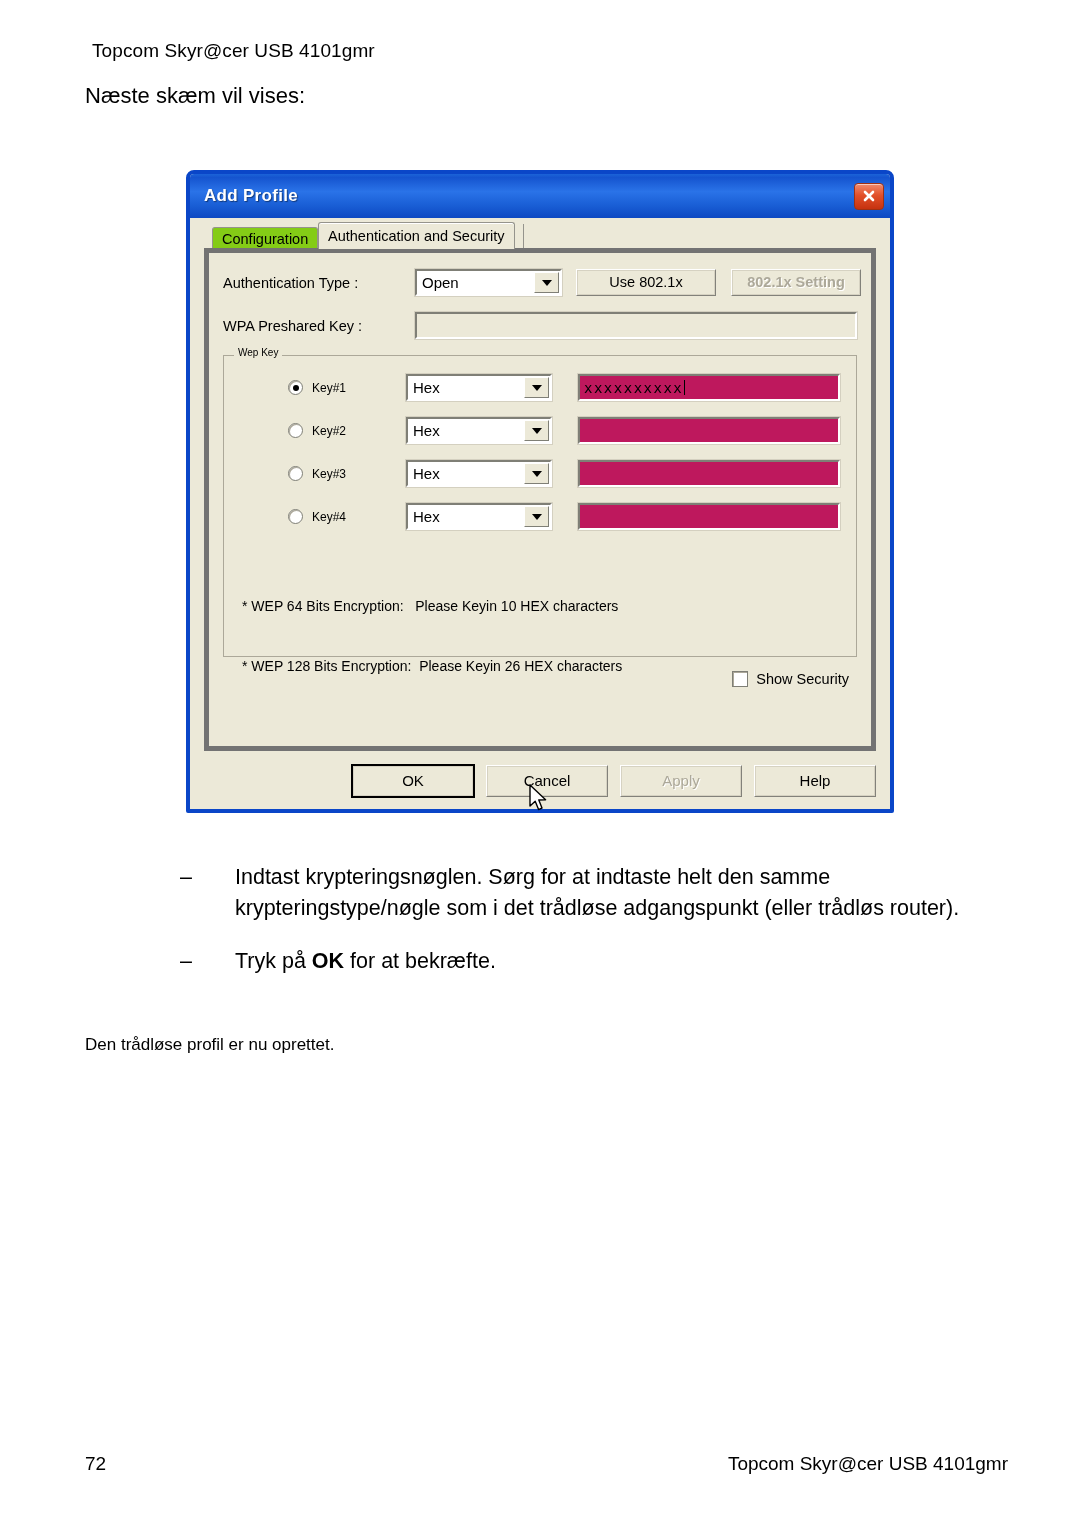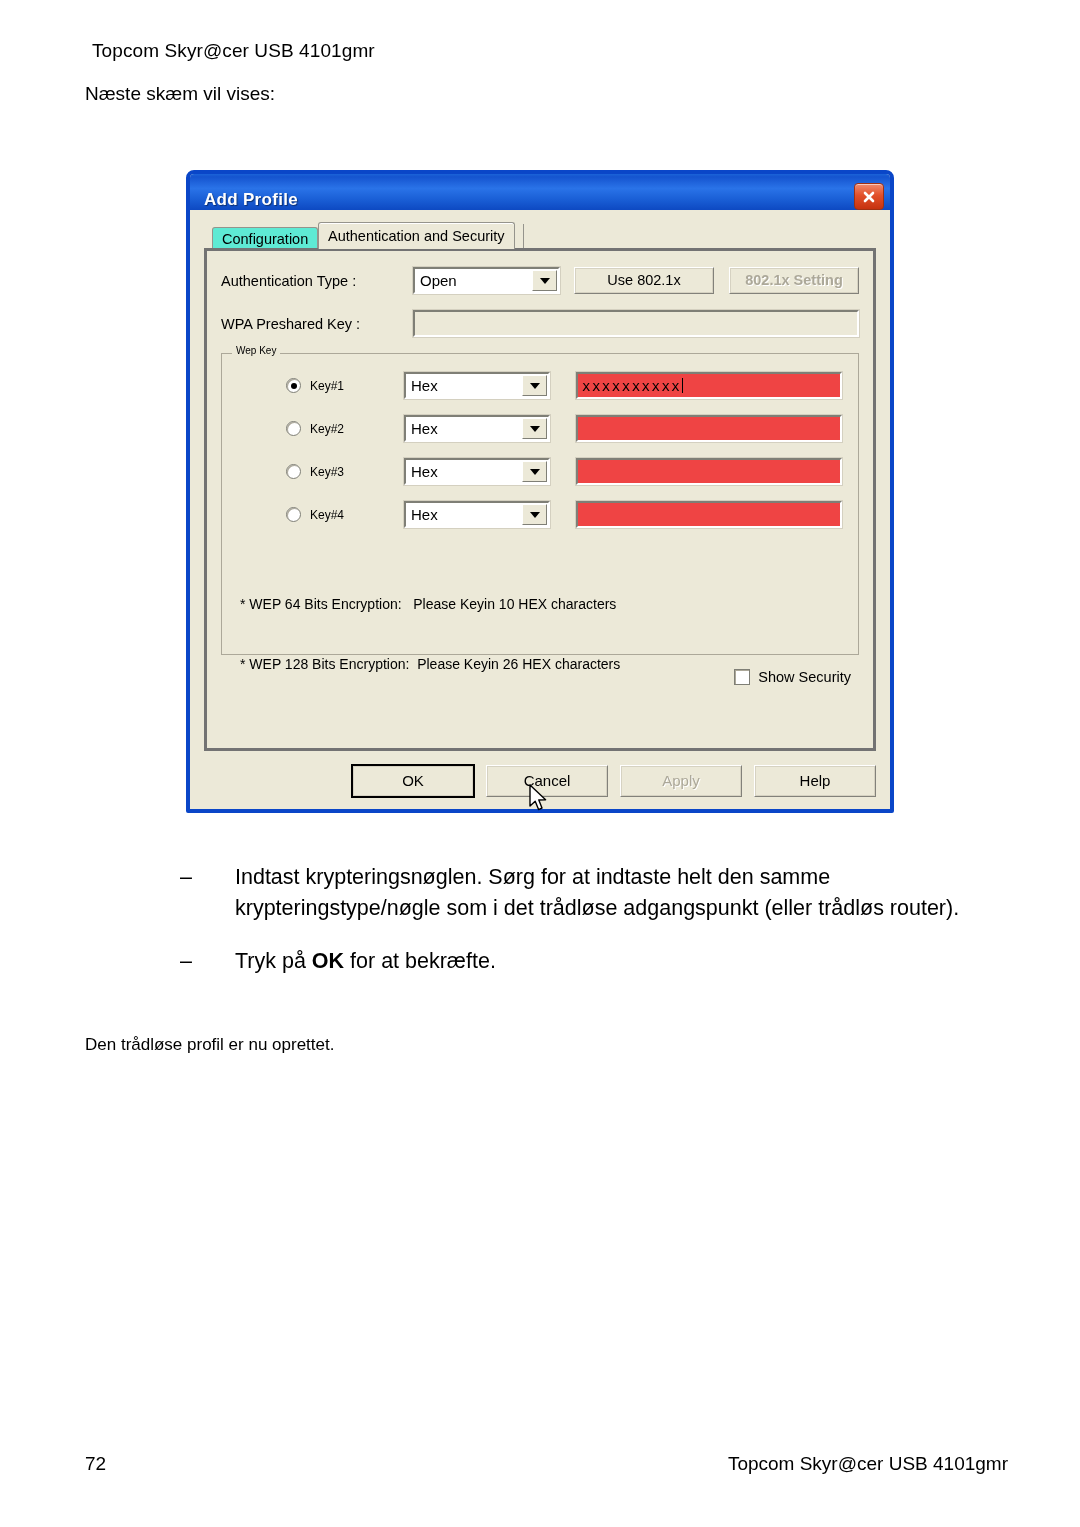--- a/index.html
+++ b/index.html
@@ -21,21 +21,21 @@
     position: absolute;
     left: 92px;
     top: 40px;
     font-size: 19px;
     letter-spacing: .1px;
   }
   .doc-intro {
     position: absolute;
     left: 85px;
     top: 83px;
-    font-size: 19px;
+    font-size: 22px;
   }
 
   .body-list {
     position: absolute;
     left: 85px;
     top: 862px;
     width: 930px;
   }
   .bullet-row {
     display: flex;
@@ -83,26 +83,26 @@
     top: 170px;
     width: 708px;
     height: 643px;
     background: #ece9d8;
     border: 4px solid #0a46c8;
     border-radius: 8px 8px 2px 2px;
     box-sizing: border-box;
     font-size: 13px;
   }
   .titlebar {
-    height: 36px;
+    height: 44px;
     background: linear-gradient(to bottom,
       #1b63d8 0%, #1554cf 8%, #2a73e8 40%, #1a5fd6 70%, #0d49c2 100%);
     border-radius: 4px 4px 0 0;
     display: flex;
-    align-items: flex-end;
+    align-items: center;
     padding: 0 6px 0 14px;
     box-sizing: border-box;
     position: relative;
   }
   .title-text {
     color: #ffffff;
     font-size: 17px;
     font-weight: bold;
     letter-spacing: .3px;
     text-shadow: 1px 1px 1px rgba(0,0,0,.45);
@@ -144,42 +144,42 @@
     border-bottom: none;
     border-radius: 3px 3px 0 0;
     font-size: 14.5px;
     padding: 0 9px;
     line-height: 22px;
     height: 22px;
     box-sizing: border-box;
     white-space: nowrap;
     cursor: pointer;
   }
-  .tab.inactive { left: 0; background: #5eead4; }
+  .tab.inactive { left: 0; background: #84cc16; }
   .tab.active {
     left: 106px;
     height: 27px;
     line-height: 26px;
     background: #ece9d8;
     border-color: #95948c;
     z-index: 3;
     box-shadow: inset 0 1px 0 #fff;
   }
   .tab-sep {
     position: absolute;
     left: 311px;
     bottom: 1px;
     width: 1px;
     height: 24px;
     background: #95948c;
   }
 
   .tabpanel {
     position: relative;
-    border: 3px solid #737373;
+    border: 5px solid #737373;
     background: #ece9d8;
     height: 503px;
     margin-top: -1px;
     box-sizing: border-box;
     padding: 16px 14px 10px 14px;
     z-index: 1;
   }
 
   
   .row {
@@ -255,21 +255,21 @@
   .auth-combo { width: 147px; flex: 0 0 147px; }
   .use8021x { width: 140px; flex: 0 0 140px; margin-left: 14px; }
   .setting8021x { width: 130px; flex: 0 0 130px; margin-left: 15px; }
 
   .enc-combo { flex: 1 1 auto; }
 
   .textbox {
     border: 2px solid;
     border-color: #7f7f76 #ffffff #ffffff #7f7f76;
     outline: 1px solid #d4d0c0;
-    background: #ef4444;
+    background: #be185d;
     height: 27px;
     box-sizing: border-box;
     font-size: 15px;
     line-height: 23px;
     padding-left: 4px;
     overflow: hidden;
     white-space: nowrap;
   }
   .textbox.disabled { background: #ece9d8; }
   .wpa-box { flex: 1 1 auto; }

